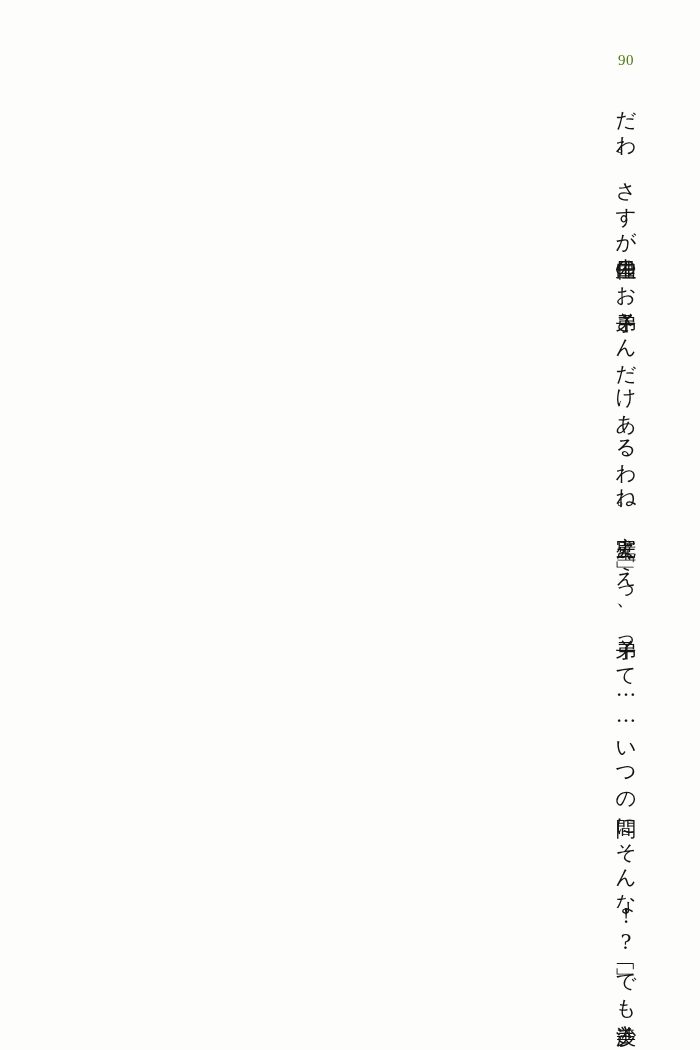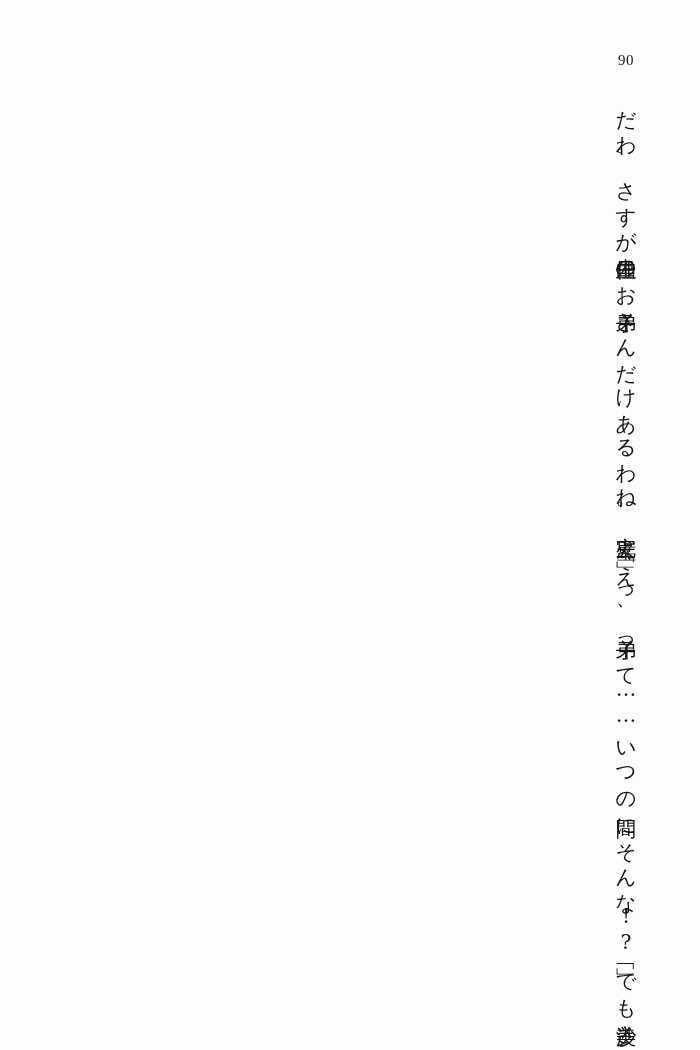--- a/index.html
+++ b/index.html
@@ -15,21 +15,21 @@
     overflow: hidden;
     font-family: "DejaVu Serif", "Liberation Serif", serif;
     color: #141414;
   }
   .page-number {
     position: absolute;
     top: 52px;
     right: 66px;
     font-size: 15px;
     font-family: "Liberation Serif", serif;
-    color: #0f172a;
+    color: #4d7c0f;
     letter-spacing: 0.5px;
   }
   
   .text-block {
     position: absolute;
     top: 96px;
     right: 58px;
     height: 920px;
     width: 580px;
     display: flex;

